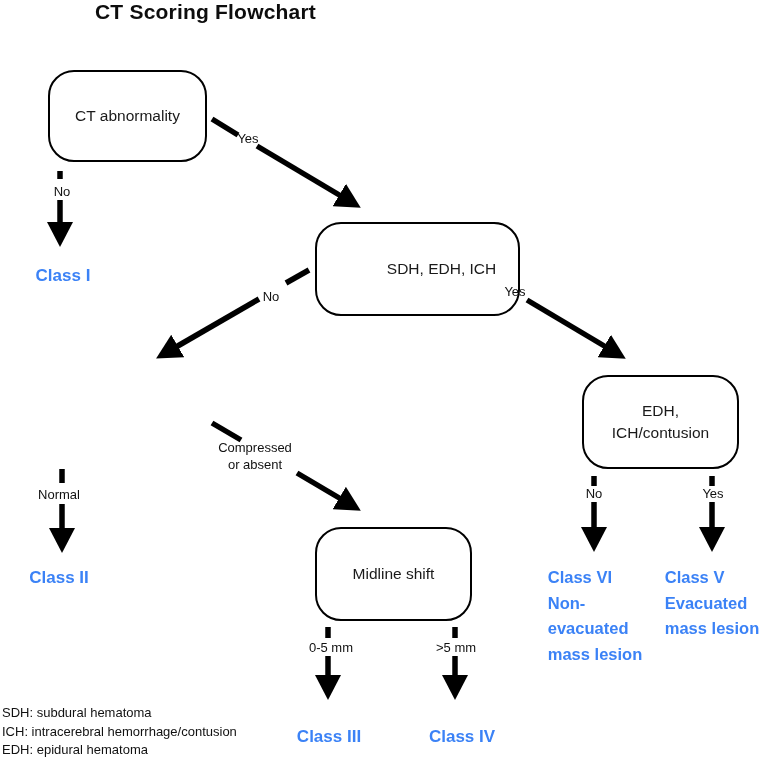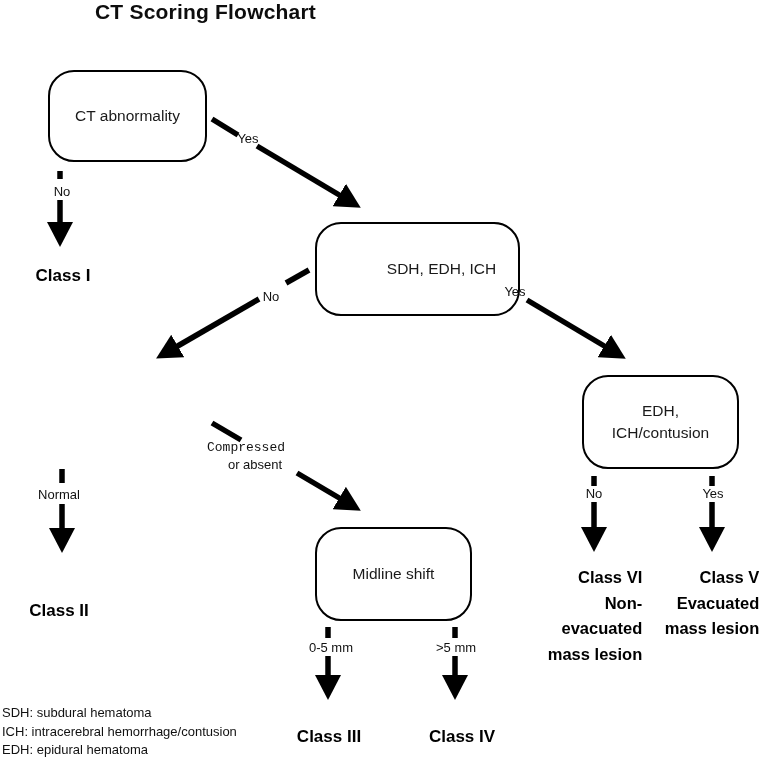--- a/index.html
+++ b/index.html
@@ -22,22 +22,22 @@
   #node-cisterns { left:48px;  top:373px; width:154px; height:90px; }
   #node-midline  { left:315px; top:527px; width:153px; height:90px; }
   #node-surgery  { left:582px; top:375px; width:153px; height:90px; }
   svg.arrows { position:absolute; left:0; top:0; width:762px; height:762px; }
   svg.arrows line { stroke:#000000; stroke-width:5.5px; }
   .elabel {
     position:absolute; transform:translateX(-50%);
     font-size:13px; color:#111; white-space:nowrap;
   }
   .result {
-    position:absolute; transform:translateX(-50%); text-align:right;
-    font-size:17px; font-weight:700; color:#000000; white-space:nowrap;
+    position:absolute; transform:translateX(-50%); text-align:left;
+    font-size:17px; font-weight:700; color:#3b82f6; white-space:nowrap;
   }
   .result-multi { font-size:16.5px; line-height:25.5px; }
   .legend {
     position:absolute; left:2px; top:704px;
     font-size:13px; line-height:18.5px; color:#111;
   }
 </style>
 </head>
 <body>
 
@@ -99,29 +99,29 @@
   <div class="node" id="node-surgery">
     <span>EDH,</span>
     <span>ICH/contusion</span>
   </div>
 
   <div class="elabel" style="left:62px;  top:184px;">No</div>
   <div class="elabel" style="left:248px; top:131px;">Yes</div>
   <div class="elabel" style="left:271px; top:289px;">No</div>
   <div class="elabel" style="left:515px; top:284px;">Yes</div>
   <div class="elabel" style="left:59px;  top:487px;">Normal</div>
-  <div class="elabel" style="left:246px; top:440px;font-family:Liberation Mono, monospace;">Compressed</div>
+  <div class="elabel" style="left:255px; top:440px;">Compressed</div>
   <div class="elabel" style="left:255px; top:457px;">or absent</div>
   <div class="elabel" style="left:331px; top:640px;">0-5 mm</div>
   <div class="elabel" style="left:456px; top:640px;">&gt;5 mm</div>
   <div class="elabel" style="left:594px; top:486px;">No</div>
   <div class="elabel" style="left:713px; top:486px;">Yes</div>
 
   <div class="result" style="left:63px;  top:266px;">Class I</div>
-  <div class="result" style="left:59px;  top:568px;margin-top:33px;">Class II</div>
+  <div class="result" style="left:59px;  top:568px;">Class II</div>
   <div class="result" style="left:329px; top:727px;">Class III</div>
   <div class="result" style="left:462px; top:727px;">Class IV</div>
 
   <div class="result result-multi" style="left:595px; top:565px;">
     <div>Class VI</div>
     <div>Non-</div>
     <div>evacuated</div>
     <div>mass lesion</div>
   </div>
 

